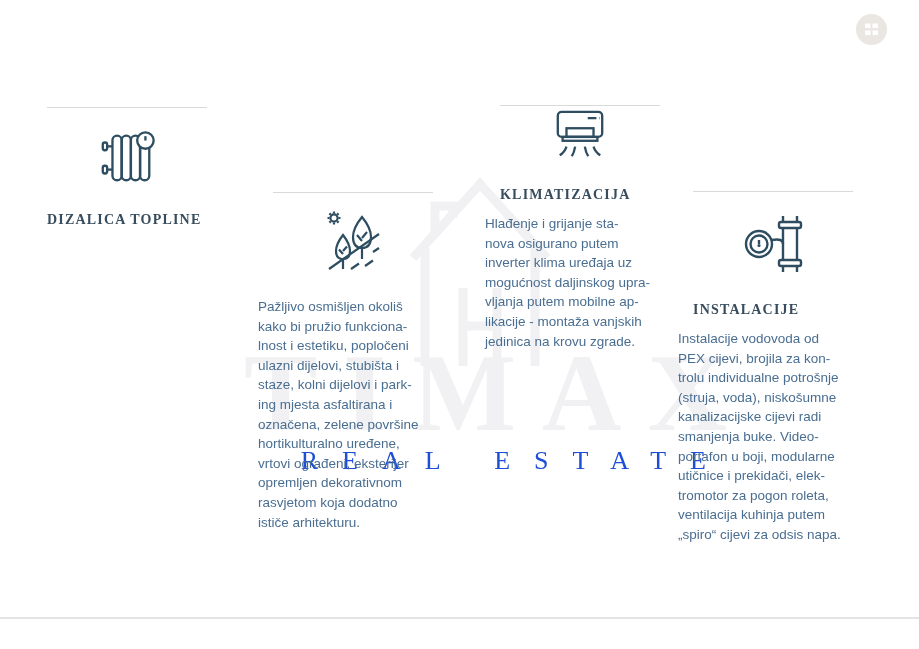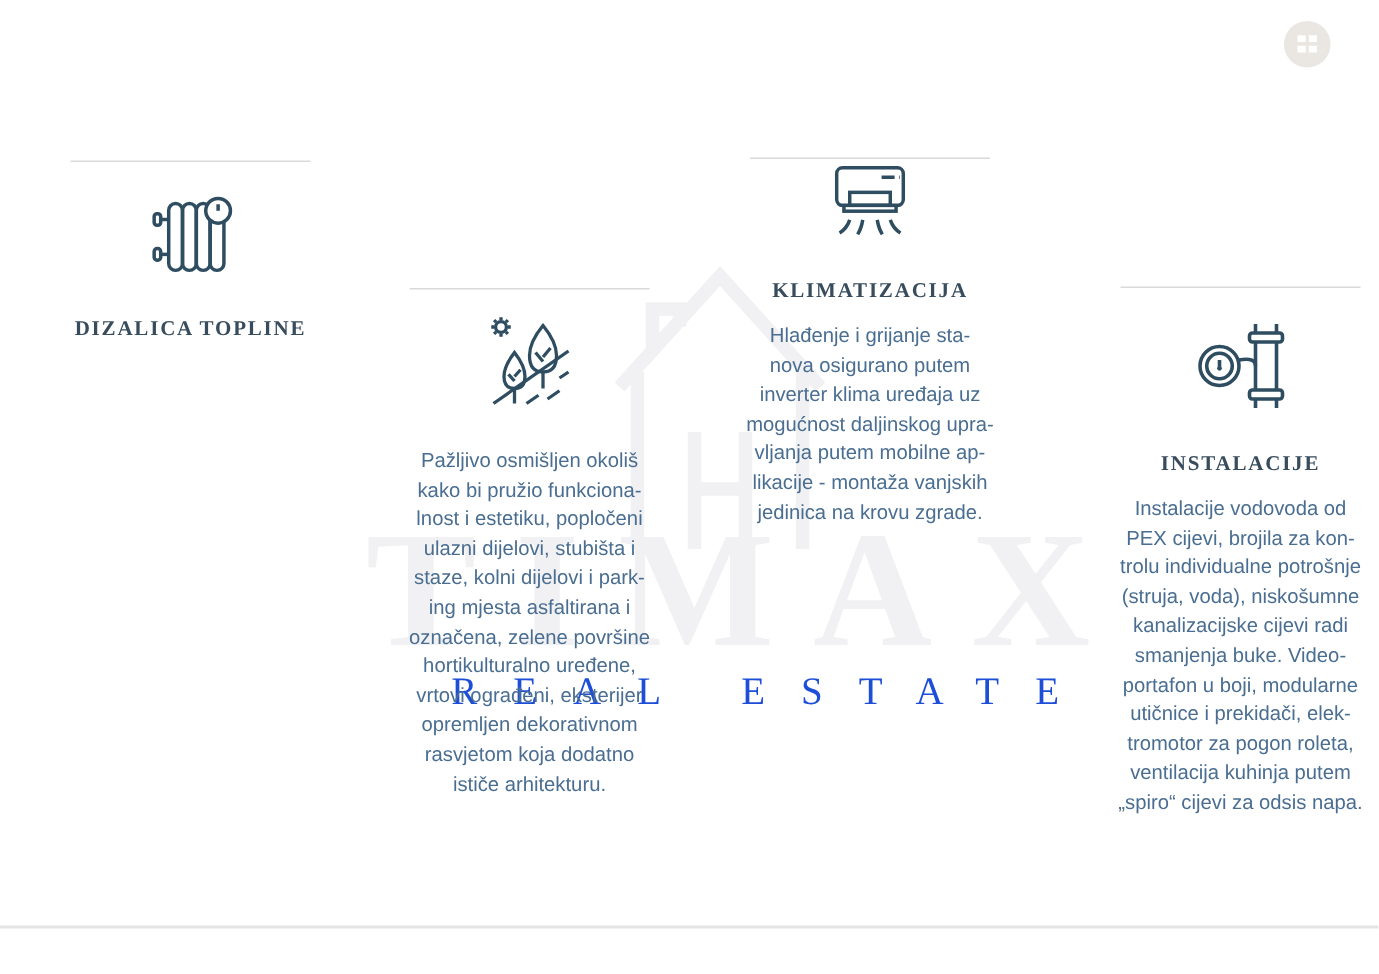--- a/index.html
+++ b/index.html
@@ -23,25 +23,25 @@
     font-size:26px;letter-spacing:24px;
     color:#1d4ed8;text-align:right;white-space:nowrap;
   }
   
   .apps-btn{
     position:absolute;right:32px;top:14px;width:31px;height:31px;
     border-radius:50%;background:#eae6e1;z-index:3;
     display:flex;align-items:center;justify-content:center;
   }
   
-  .col{position:absolute;width:160px;text-align:center;z-index:2;}
+  .col{position:absolute;width:160px;text-align:left;z-index:2;}
   .col1{left:47px;top:107px;}
   .col2{left:273px;top:192px;}
   .col3{left:500px;top:105px;}
-  .col4{left:747px;top:191px;}
+  .col4{left:693px;top:191px;}
   .rule{height:1px;background:#d9d9d9;margin-bottom:16px;}
   .icon-box{height:64px;margin-bottom:24px;display:flex;align-items:flex-end;justify-content:center;}
   .title{
     font-family:"Liberation Serif", serif;
     font-size:14px;font-weight:700;letter-spacing:1.2px;
     color:#374c5c;margin:0 0 7px 0;white-space:nowrap;
   }
   .body{
     font-family:"Liberation Sans", sans-serif;
     font-size:13.5px;line-height:19.6px;color:#4a6e91;

